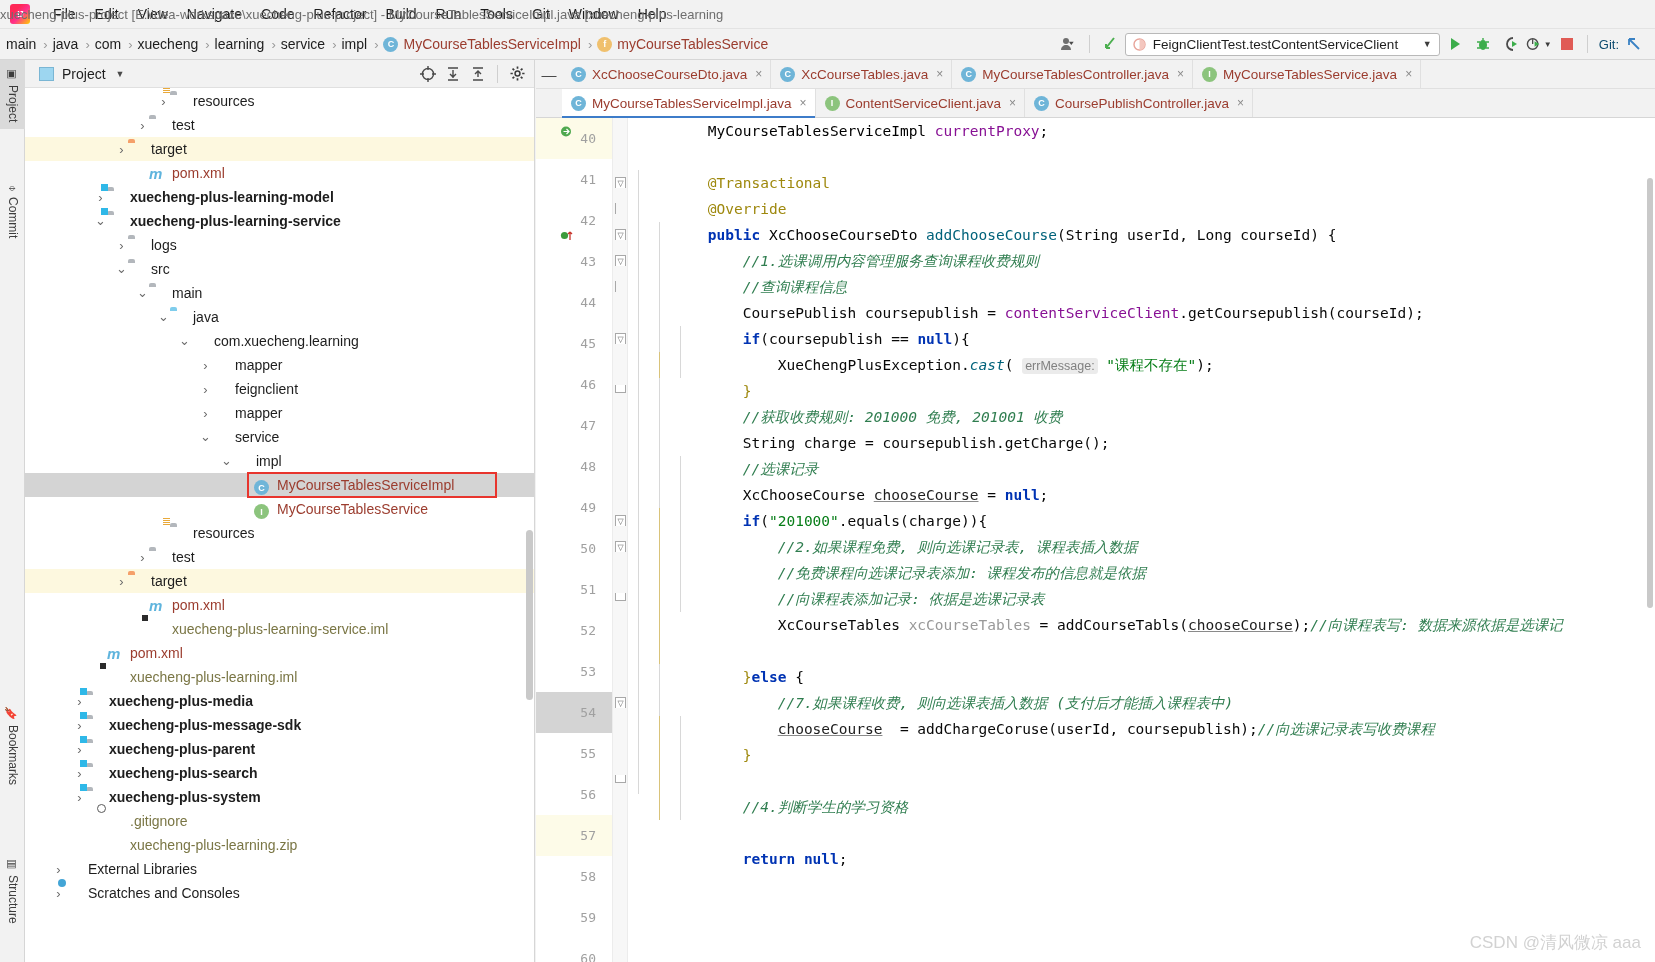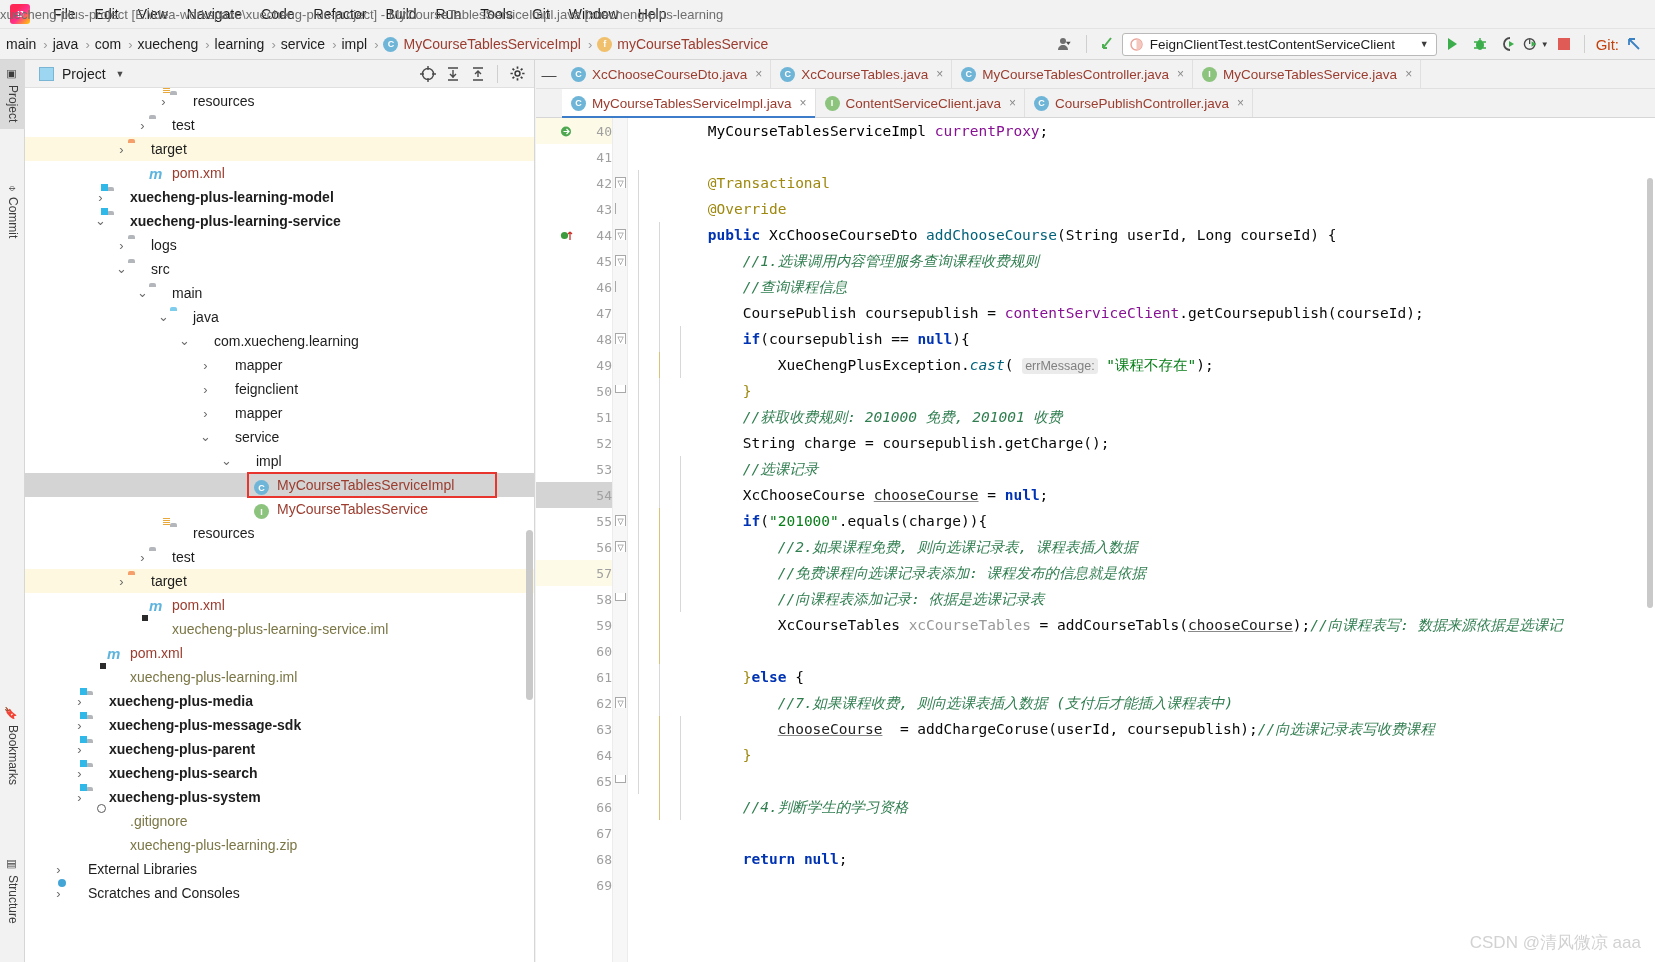--- a/index.html
+++ b/index.html
@@ -71,21 +71,21 @@
     width: 26px; height: 24px; display: flex; align-items: center; justify-content: center;
     cursor: default; border-radius: 3px;
   }
   .vsep { width: 1px; height: 18px; background: #cfcfcf; margin: 0 5px; }
   .runcfg {
     display: flex; align-items: center; gap: 7px;
     height: 23px; min-width: 315px;
     background: #fff; border: 1px solid #b9b9b9; border-radius: 3px;
     padding: 0 7px; font-size: 13.5px; color: #1d1d1d; white-space: nowrap;
   }
-  .gitlabel { font-size: 15px; color: #c2410c; margin-left: 4px; }
+  .gitlabel { font-size: 13px; color: #0c4a6e; margin-left: 4px; }
 
   
   .rail {
     position: absolute; left: 0; top: 60px; width: 25px; bottom: 0;
     background: #f2f2f2; border-right: 1px solid #d6d6d6;
   }
   .rail-btn {
     writing-mode: vertical-rl; text-orientation: mixed;
     font-size: 12px; color: #3c3c3c; padding: 7px 4px;
     display: flex; align-items: center; gap: 5px; cursor: default;
@@ -205,22 +205,22 @@
     content: ""; position: absolute; left: 0; right: 0; bottom: -1px; height: 2px; background: #3d7cc9;
   }
   .tab .x { color: #8a8a8a; font-size: 12px; margin-left: 2px; }
 
   .code-wrap { flex: 1; display: flex; position: relative; overflow: hidden; background: #fff; }
   .gutter {
     width: 76px; flex: none; background: #fff; position: relative;
     border-right: none; font-family: "DejaVu Sans Mono", monospace;
   }
   .g-line {
-    height: 26px; display: flex; align-items: center; justify-content: flex-end;
-    padding-right: 0; font-size: 13px; color: #a0a0a0;
+    height: 41px; display: flex; align-items: center; justify-content: flex-end;
+    padding-right: 16px; font-size: 13px; color: #a0a0a0;
   }
   .g-line.hl { background: #fdfbe8; }
   .g-line.hl2 { background: #d4d4d4; }
   .gmark {
     position: absolute; right: 38px; width: 15px; height: 15px;
     display: flex; align-items: center; justify-content: center; font-size: 11px;
   }
   .foldcol {
     width: 16px; flex: none; background: #f7f7f7; border-left: 1px solid #ececec;
     border-right: 1px solid #ececec; position: relative;

